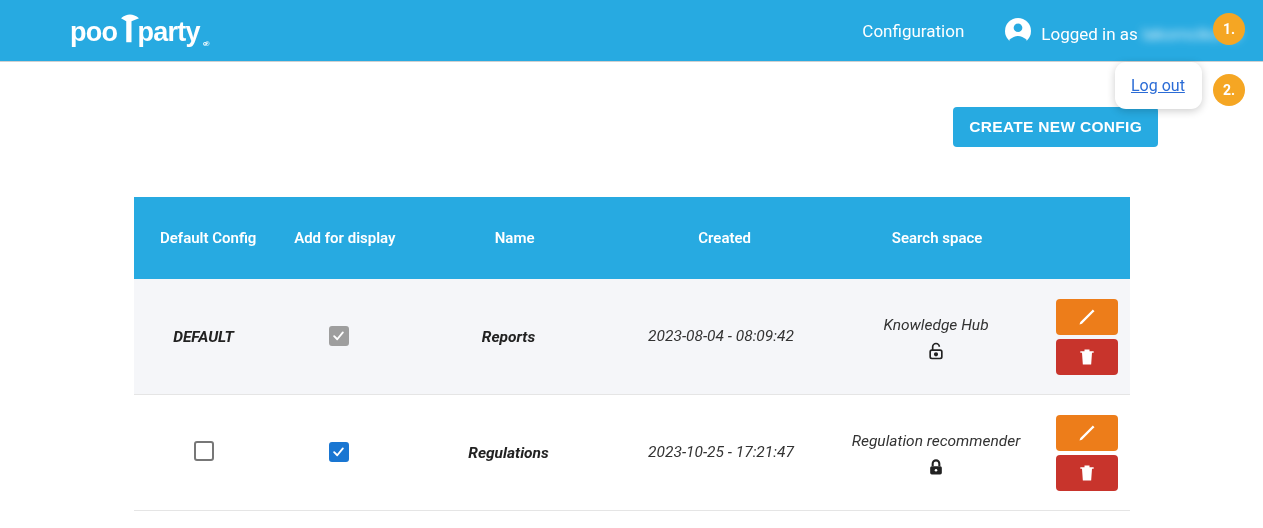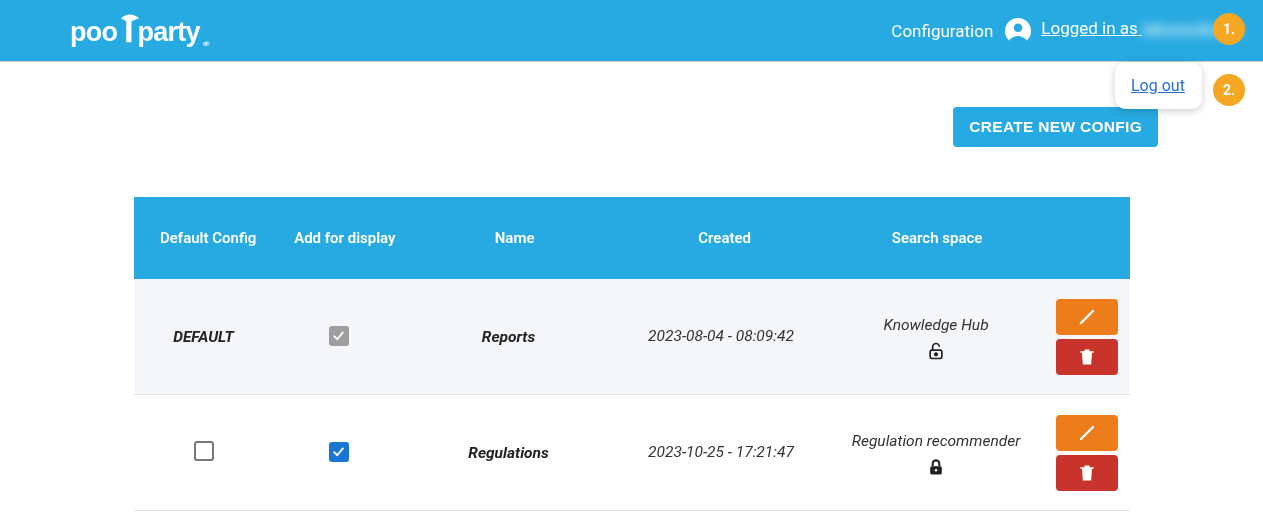--- a/index.html
+++ b/index.html
@@ -28,34 +28,33 @@
       display: flex;
       align-items: center;
       color: #0c4a6e;
     }
     .logo svg {
       height: 40px;
     }
     .header-right {
       display: flex;
       align-items: center;
-      gap: 12px;
+      gap: 41px;
       color: #fff;
       font-size: 17px;
     }
     .config-link {
       color: #fff;
       cursor: pointer;
     }
     .user-block {
       display: flex;
-      align-items: flex-start;
+      align-items: flex-end;
       gap: 10px;
       cursor: pointer;
-      text-decoration: underline;
     }
     .user-icon {
       width: 26px;
       height: 26px;
       display: inline-flex;
     }
     .logged-in-text {
       font-size: 17px;
     }
     .username-blur {

